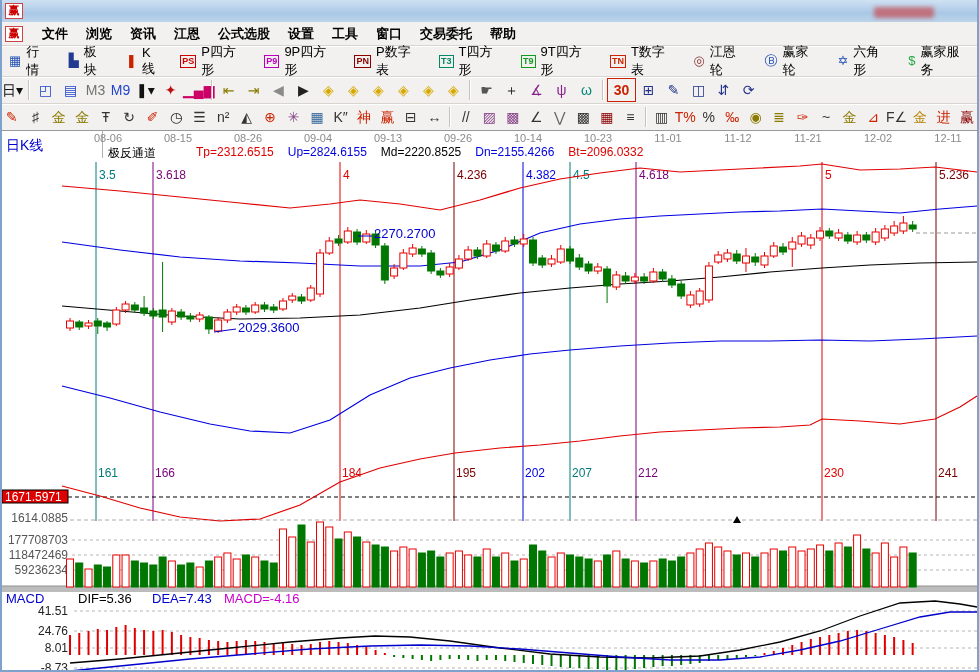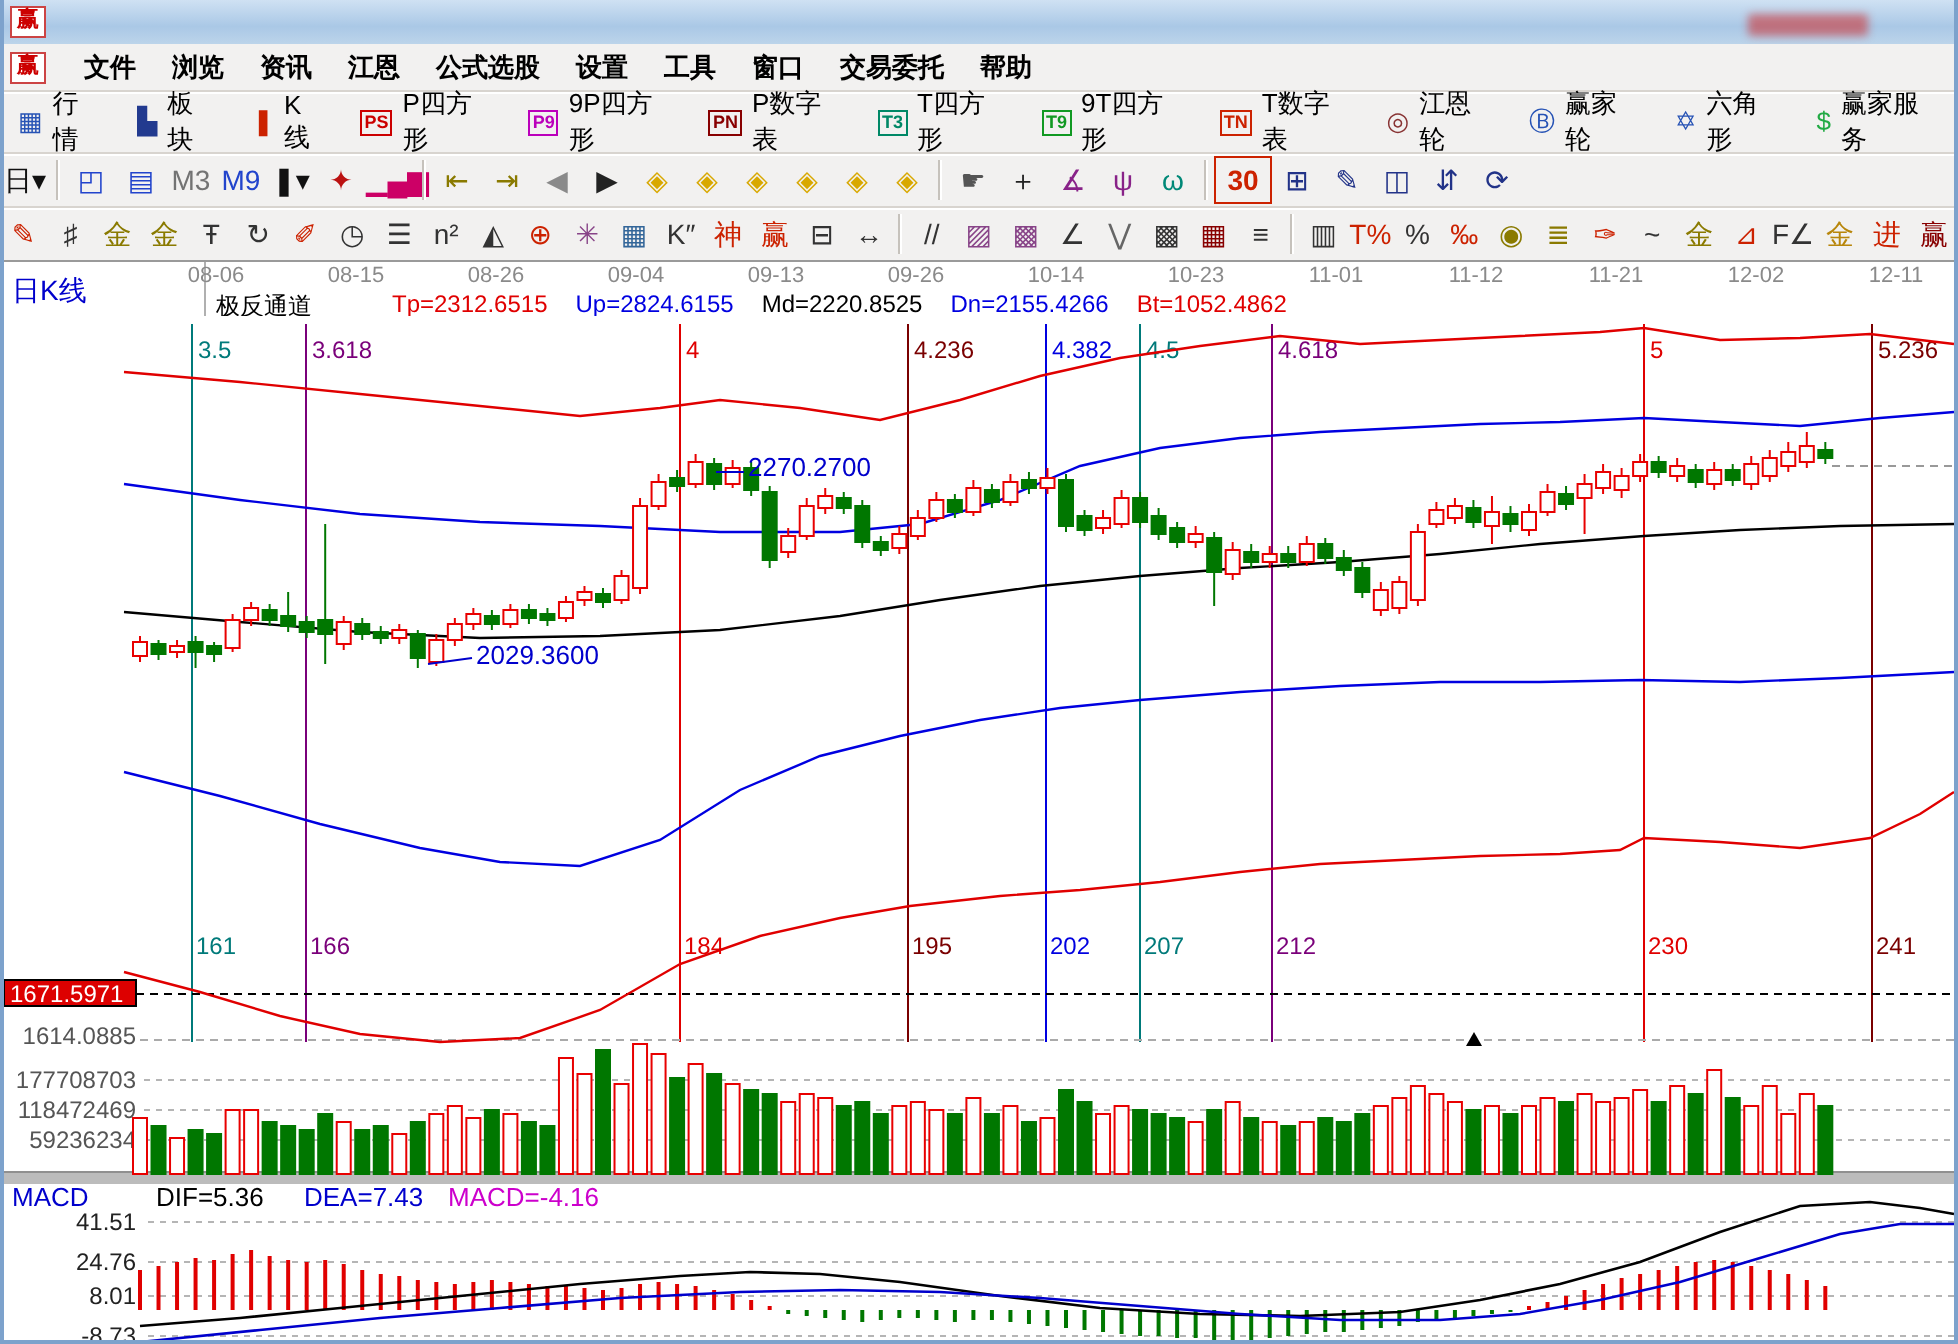--- a/index.html
+++ b/index.html
@@ -187,21 +187,21 @@
   <div class="hdr">
     <span class="period">日K线</span>
     <div class="hdr-vline"></div>
     <span id="date-row"><span class="date-lab" style="left: 108px;">08-06</span><span class="date-lab" style="left: 178px;">08-15</span><span class="date-lab" style="left: 248px;">08-26</span><span class="date-lab" style="left: 318px;">09-04</span><span class="date-lab" style="left: 388px;">09-13</span><span class="date-lab" style="left: 458px;">09-26</span><span class="date-lab" style="left: 528px;">10-14</span><span class="date-lab" style="left: 598px;">10-23</span><span class="date-lab" style="left: 668px;">11-01</span><span class="date-lab" style="left: 738px;">11-12</span><span class="date-lab" style="left: 808px;">11-21</span><span class="date-lab" style="left: 878px;">12-02</span><span class="date-lab" style="left: 948px;">12-11</span></span>
     <div class="ind-row" id="ind-row">
         <span style="margin-right: 26px;">极反通道</span>
         <span style="color: rgb(224, 0, 0);">Tp=2312.6515</span>
         <span style="color: rgb(0, 0, 224);">Up=2824.6155</span>
         <span style="color: rgb(0, 0, 0);">Md=2220.8525</span>
         <span style="color: rgb(0, 0, 224);">Dn=2155.4266</span>
-        <span style="color: rgb(224, 0, 0);">Bt=1052.4862</span>
+        <span style="color: rgb(224, 0, 0);">Bt=2096.0332</span>
       </div>
   </div>
 
   <svg id="chart" width="979" height="672" viewBox="0 0 979 672">
       <rect x="2" y="158" width="975" height="512" fill="#fff"></rect>
       <rect x="2" y="586" width="975" height="6" fill="#bcbcbc"></rect>
       <line x1="2" y1="586" x2="977" y2="586" stroke="#909090"></line>
       <rect x="2" y="592" width="975" height="78" fill="#fff"></rect>
       <line x1="96" y1="162" x2="96" y2="521" stroke="#007a7a" stroke-width="1"></line>
       <text x="99" y="179" font-size="12" fill="#007a7a">3.5</text>

